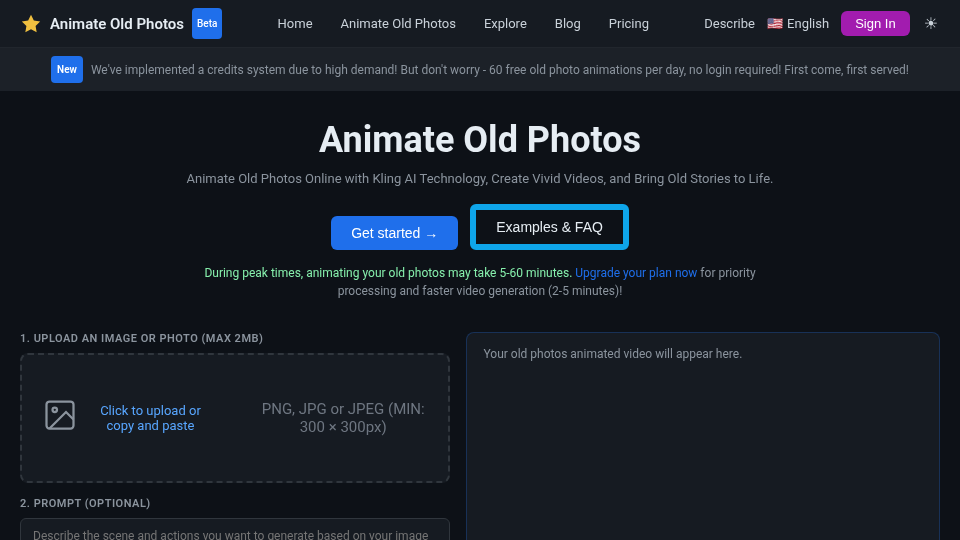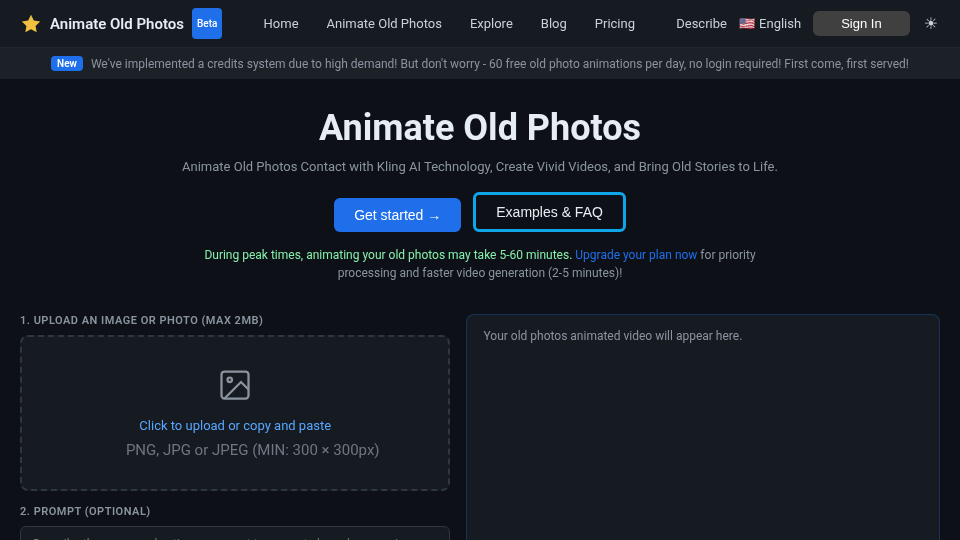--- a/index.html
+++ b/index.html
@@ -67,25 +67,25 @@
     }
     .nav-lang {
       display: flex;
       align-items: center;
       gap: 4px;
       font-size: 13px;
       color: #c9d1d9;
       cursor: pointer;
     }
     .nav-signin {
-      background: #404040;
+      background: #a21caf;
       color: #fff;
       border: none;
       border-radius: 6px;
-      padding: 5px 28px;
+      padding: 5px 14px;
       font-size: 13px;
       font-weight: 500;
       cursor: pointer;
     }
     .nav-theme-btn {
       background: none;
       border: none;
       color: #c9d1d9;
       cursor: pointer;
       font-size: 16px;
@@ -103,21 +103,21 @@
       align-items: center;
       justify-content: center;
       gap: 8px;
     }
     .banner-new {
       background: #1f6feb;
       color: #fff;
       font-size: 10px;
       font-weight: 600;
       border-radius: 4px;
-      padding: 2px 6px;
+      padding: 8px 6px;
     }
 
     
     .hero {
       text-align: center;
       padding: 28px 20px 18px;
     }
     .hero-title {
       font-size: 36px;
       font-weight: 700;
@@ -145,21 +145,21 @@
       font-size: 14px;
       font-weight: 500;
       cursor: pointer;
       display: flex;
       align-items: center;
       gap: 6px;
     }
     .btn-secondary {
       background: transparent;
       color: #e6edf3;
-      border: 3px solid #0ea5e9;
+      border: 6px solid #0ea5e9;
       border-radius: 6px;
       padding: 9px 20px;
       font-size: 14px;
       font-weight: 500;
       cursor: pointer;
     }
 
     
     .peak-warning {
       text-align: center;
@@ -205,21 +205,21 @@
     .upload-area {
       border: 2px dashed #30363d;
       border-radius: 8px;
       padding: 30px 20px;
       text-align: center;
       cursor: pointer;
       background: #161b22;
       margin-bottom: 14px;
       min-height: 130px;
       display: flex;
-      flex-direction: column;
+      flex-direction: row;
       align-items: center;
       justify-content: center;
       gap: 8px;
     }
     .upload-icon {
       font-size: 28px;
       color: #8b949e;
     }
     .upload-text {
       font-size: 13px;
@@ -304,21 +304,21 @@
   </div>
 </nav>
 
 <div class="banner">
   <span class="banner-new">New</span>
   <span>We've implemented a credits system due to high demand! But don't worry - 60 free old photo animations per day, no login required! First come, first served!</span>
 </div>
 
 <div class="hero">
   <h1 class="hero-title">Animate Old Photos</h1>
-  <p class="hero-subtitle">Animate Old Photos Contact with Kling AI Technology, Create Vivid Videos, and Bring Old Stories to Life.</p>
+  <p class="hero-subtitle">Animate Old Photos Online with Kling AI Technology, Create Vivid Videos, and Bring Old Stories to Life.</p>
   <div class="hero-buttons">
     <button class="btn-primary">Get started →</button>
     <button class="btn-secondary">Examples &amp; FAQ</button>
   </div>
   <p class="peak-warning">
     <span class="highlight-text">During peak times, animating your old photos may take 5-60 minutes. </span><a>Upgrade your plan now</a><span> for priority<br>processing and faster video generation (2-5 minutes)!</span>
   </p>
 </div>
 
 <div class="main-content">

